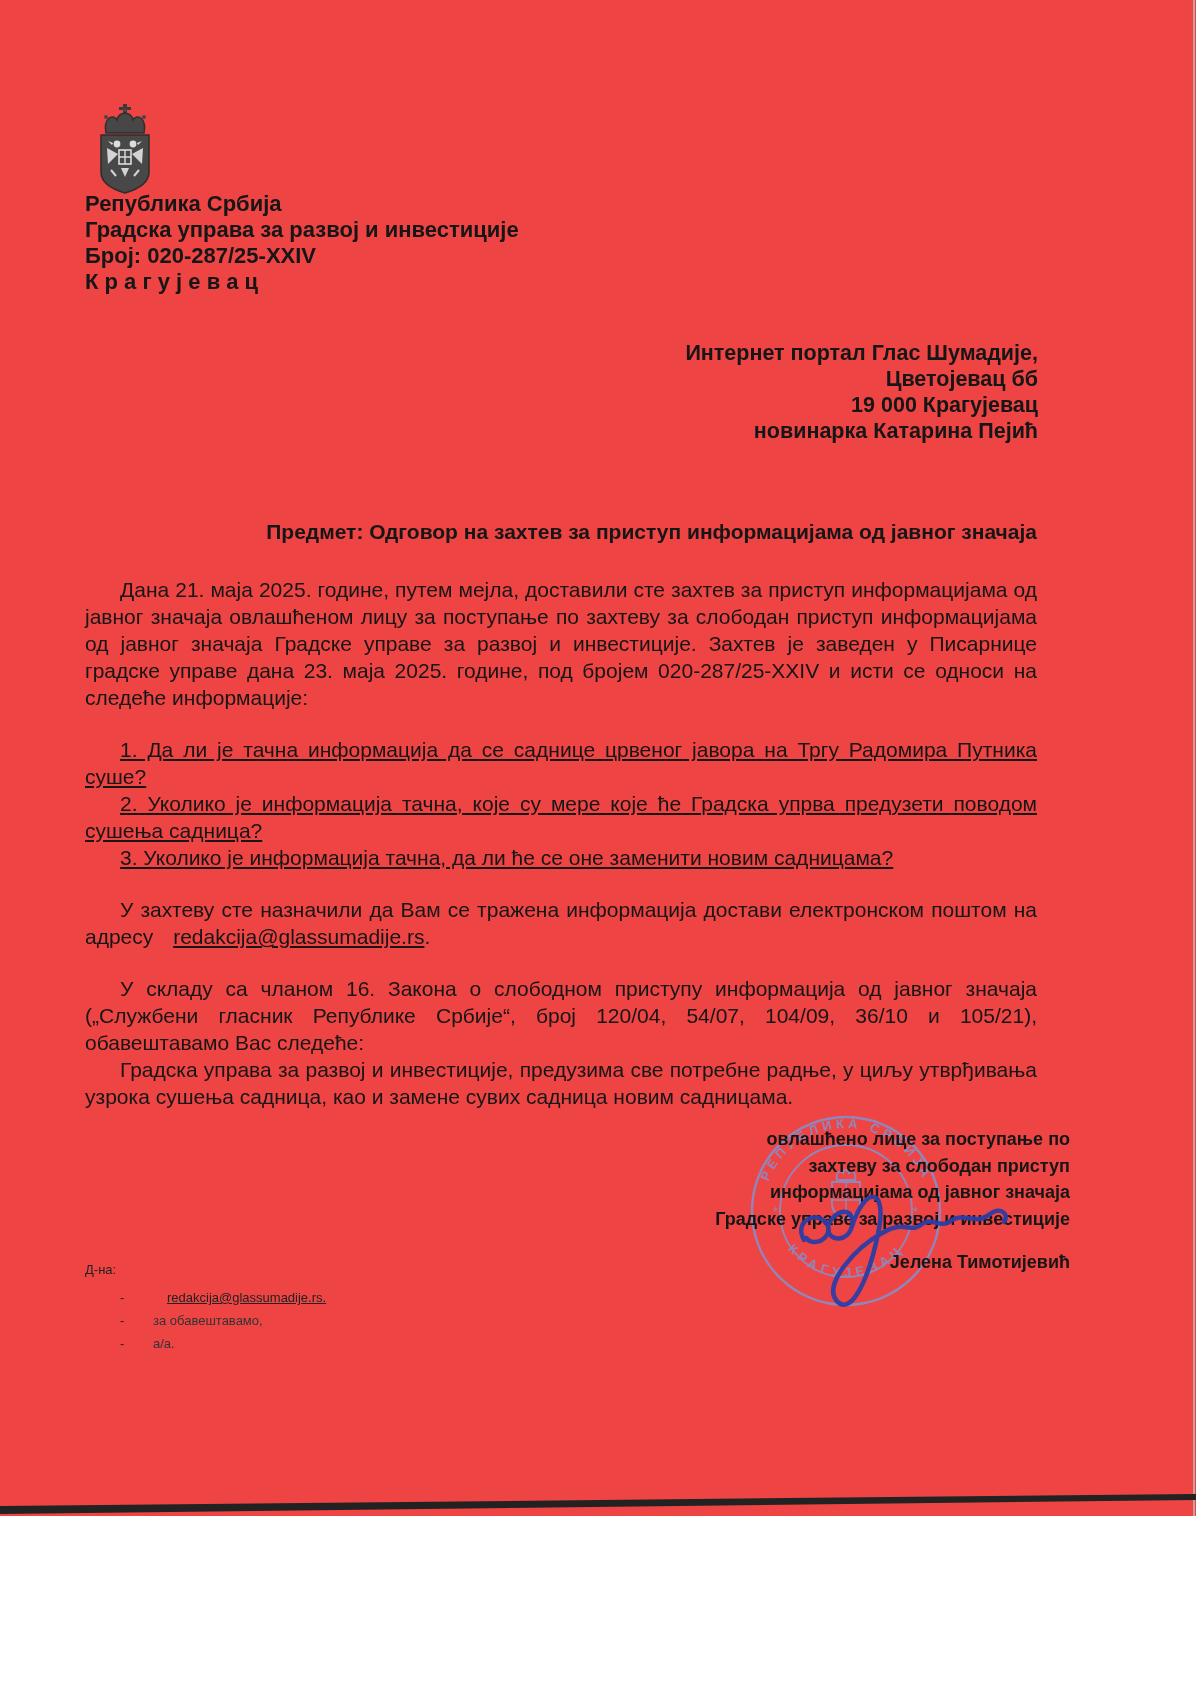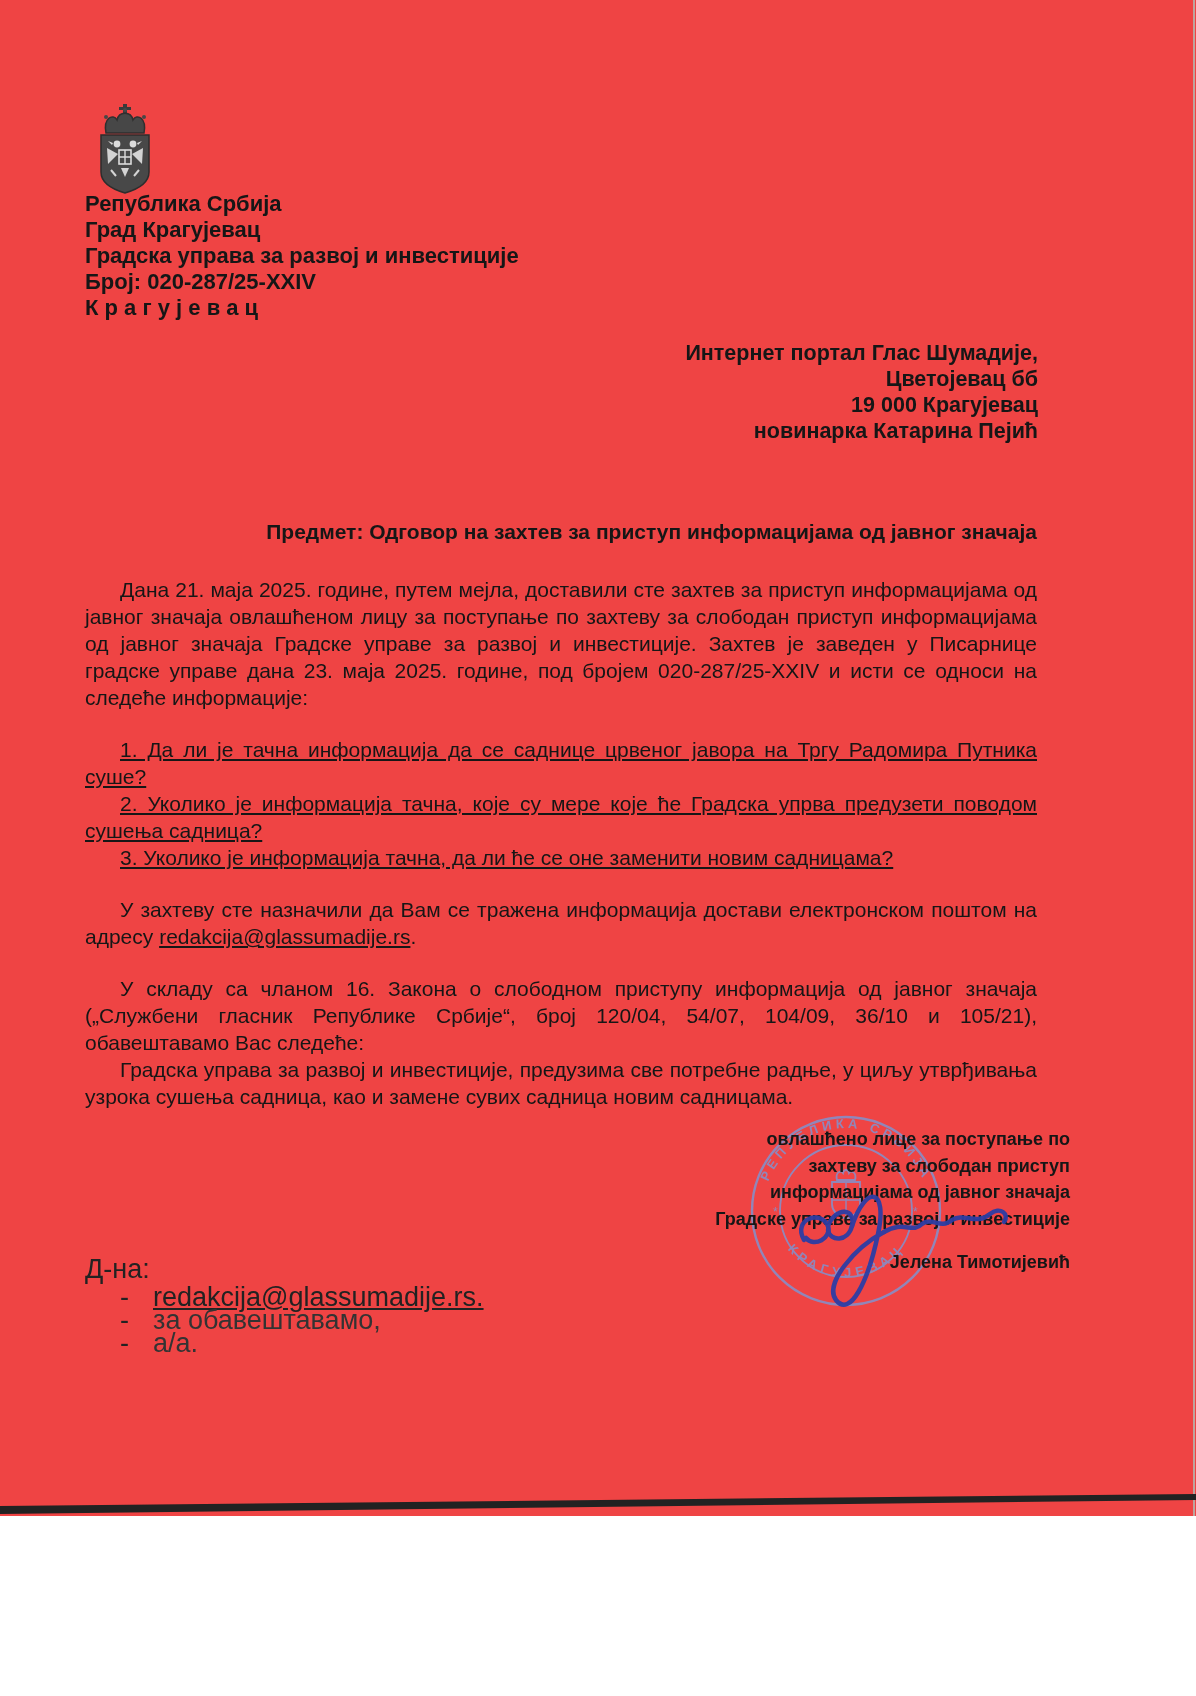--- a/index.html
+++ b/index.html
@@ -26,31 +26,31 @@
   }
   
   .content{
     position:absolute;left:85px;top:518px;width:952px;
     font-size:21px;line-height:27px;text-align:justify;
   }
   .content p{margin:0;text-indent:35px;}
   .subject{font-weight:bold;margin-bottom:31px !important;text-align:right;}
   .gap{margin-top:25px !important;}
   .qitem{margin:0;text-decoration:underline;}
-  a.email{color:inherit;text-decoration:underline;cursor:pointer;}
+  a.email{color:inherit;text-decoration:underline;cursor:pointer;margin-left:14px;}
   
   .sig-block{
     position:absolute;left:630px;top:1126px;width:440px;
     text-align:right;font-weight:bold;font-size:18px;line-height:26.5px;
   }
   .sig-name{margin-top:17px;}
   .stamp{position:absolute;left:747px;top:1112px;opacity:.88;}
   .ink{position:absolute;left:770px;top:1176px;}
   
-  .dna{position:absolute;left:85px;top:1258px;font-size:27px;line-height:23px;color:#222;}
+  .dna{position:absolute;left:85px;top:1258px;font-size:13px;line-height:23px;color:#222;}
   .dna-label{margin-bottom:5px;}
   .dna-row{display:flex;}
   .dna-dash{width:33px;padding-left:35px;}
   .dna-text{color:#333;}
   .dna-text.u{text-decoration:underline;}
   
   .scan-bottom{position:absolute;left:0;bottom:0;}
   .scan-right{position:absolute;right:1px;top:0;width:2px;height:1696px;background:#b5b5ae;opacity:.85;}
 </style>
 </head>
@@ -74,21 +74,20 @@
     <path d="M23 44 L34 50 L24 60 Z" fill="#d4d4d4"></path>
     <path d="M59 44 L48 50 L58 60 Z" fill="#d4d4d4"></path>
     <rect x="35" y="46" width="12" height="14" fill="none" stroke="#dcdcdc" stroke-width="1.6"></rect>
     <path d="M41 46 V60 M35 53 H47" stroke="#dcdcdc" stroke-width="1.4"></path>
     <path d="M37 64 h8 l-4 9 Z" fill="#d4d4d4"></path>
     <path d="M27 66 l5 6 M55 66 l-5 6" stroke="#d4d4d4" stroke-width="2"></path>
   </svg>
 
   <div class="header-block">
     <div>Република Србија</div>
-    <div>Град Крагујевац</div>
     <div>Градска управа за развој и инвестиције</div>
     <div>Број: 020-287/25-XXIV</div>
     <div>К р а г у ј е в а ц</div>
   </div>
 
   <div class="recipient">
     <div>Интернет портал Глас Шумадије,</div>
     <div>Цветојевац бб</div>
     <div>19 000 Крагујевац</div>
     <div>новинарка Катарина Пејић</div>

